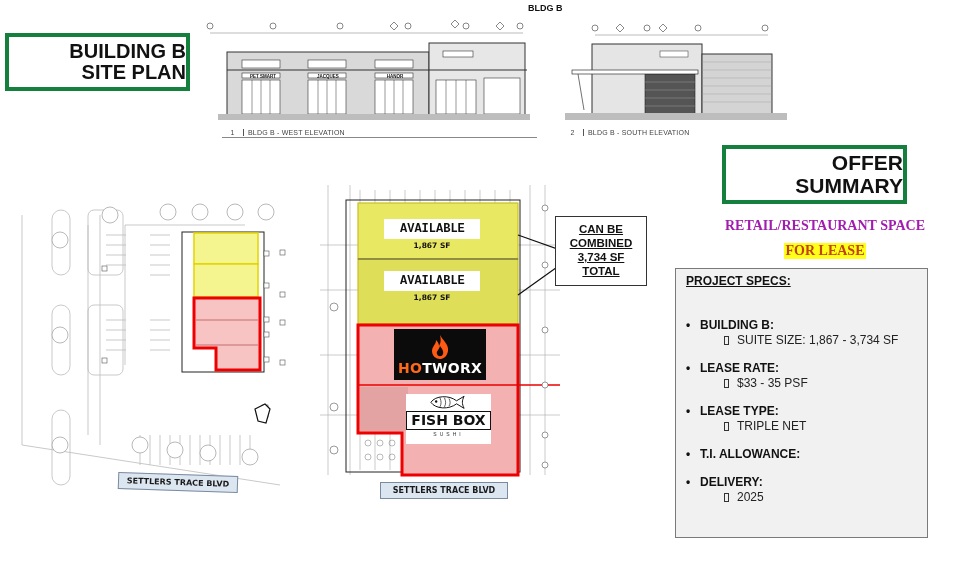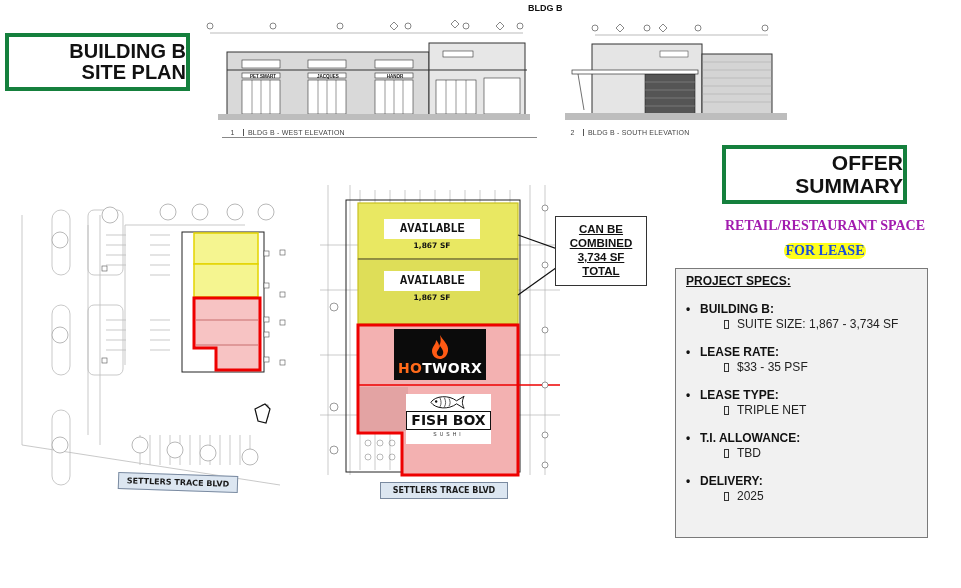--- a/index.html
+++ b/index.html
@@ -28,30 +28,30 @@
     display: flex; align-items: center;
   }
   .elev-caption .num { width: 22px; text-align: center; border-right: 1px solid #555; margin-right: 4px; }
 
   
   .offer-sub {
     left: 700px; top: 218px; width: 250px; text-align: center;
     font-family: "Liberation Serif", serif; font-weight: 700;
   }
   .offer-sub .l1 { color: #a21caf; font-size: 14px; display: block; }
-  .offer-sub .l2 { background: #ffff1a; color: #1d4ed8; font-size: 14px; padding: 0 2px; display: inline-block; margin-top: 9px; border-radius: 8px; }
+  .offer-sub .l2 { background: #ffff1a; color: #c2410c; font-size: 14px; padding: 0 2px; display: inline-block; margin-top: 9px; }
 
   
   #specs-panel {
     left: 675px; top: 268px; width: 253px; height: 270px;
     background: #f1f1f1; border: 1px solid #7a7a7a;
     padding: 5px 10px;
     font-family: "Liberation Sans", sans-serif;
   }
-  .specs-head { font-weight: 700; font-size: 12px; text-decoration: underline; margin-bottom: 14px; }
+  .specs-head { font-weight: 700; font-size: 12px; text-decoration: underline; margin-bottom: 30px; }
   .spec { margin-bottom: 14px; }
   .spec-label { font-weight: 700; font-size: 12px; display: flex; align-items: center; }
   .spec-label .bullet { width: 14px; font-size: 12px; }
   .spec-value { font-size: 12px; padding-left: 38px; display: flex; align-items: center; margin-top: 1px; color: #222; }
   .spec-value .box {
     display: inline-block; width: 5px; height: 9px; border: 1px solid #333; margin-right: 8px;
   }
 
   
   #combined-box {
@@ -383,24 +383,20 @@
         <span class="box"></span>
         <span>TRIPLE NET</span>
       </div>
   </div>
 
   <div class="spec">
     <div class="spec-label">
         <span class="bullet">•</span>
         <span>T.I. ALLOWANCE:</span>
       </div>
-    <div class="spec-value">
-        <span class="box"></span>
-        <span>TBD</span>
-      </div>
   </div>
 
   <div class="spec">
     <div class="spec-label">
         <span class="bullet">•</span>
         <span>DELIVERY:</span>
       </div>
     <div class="spec-value">
         <span class="box"></span>
         <span>2025</span>

